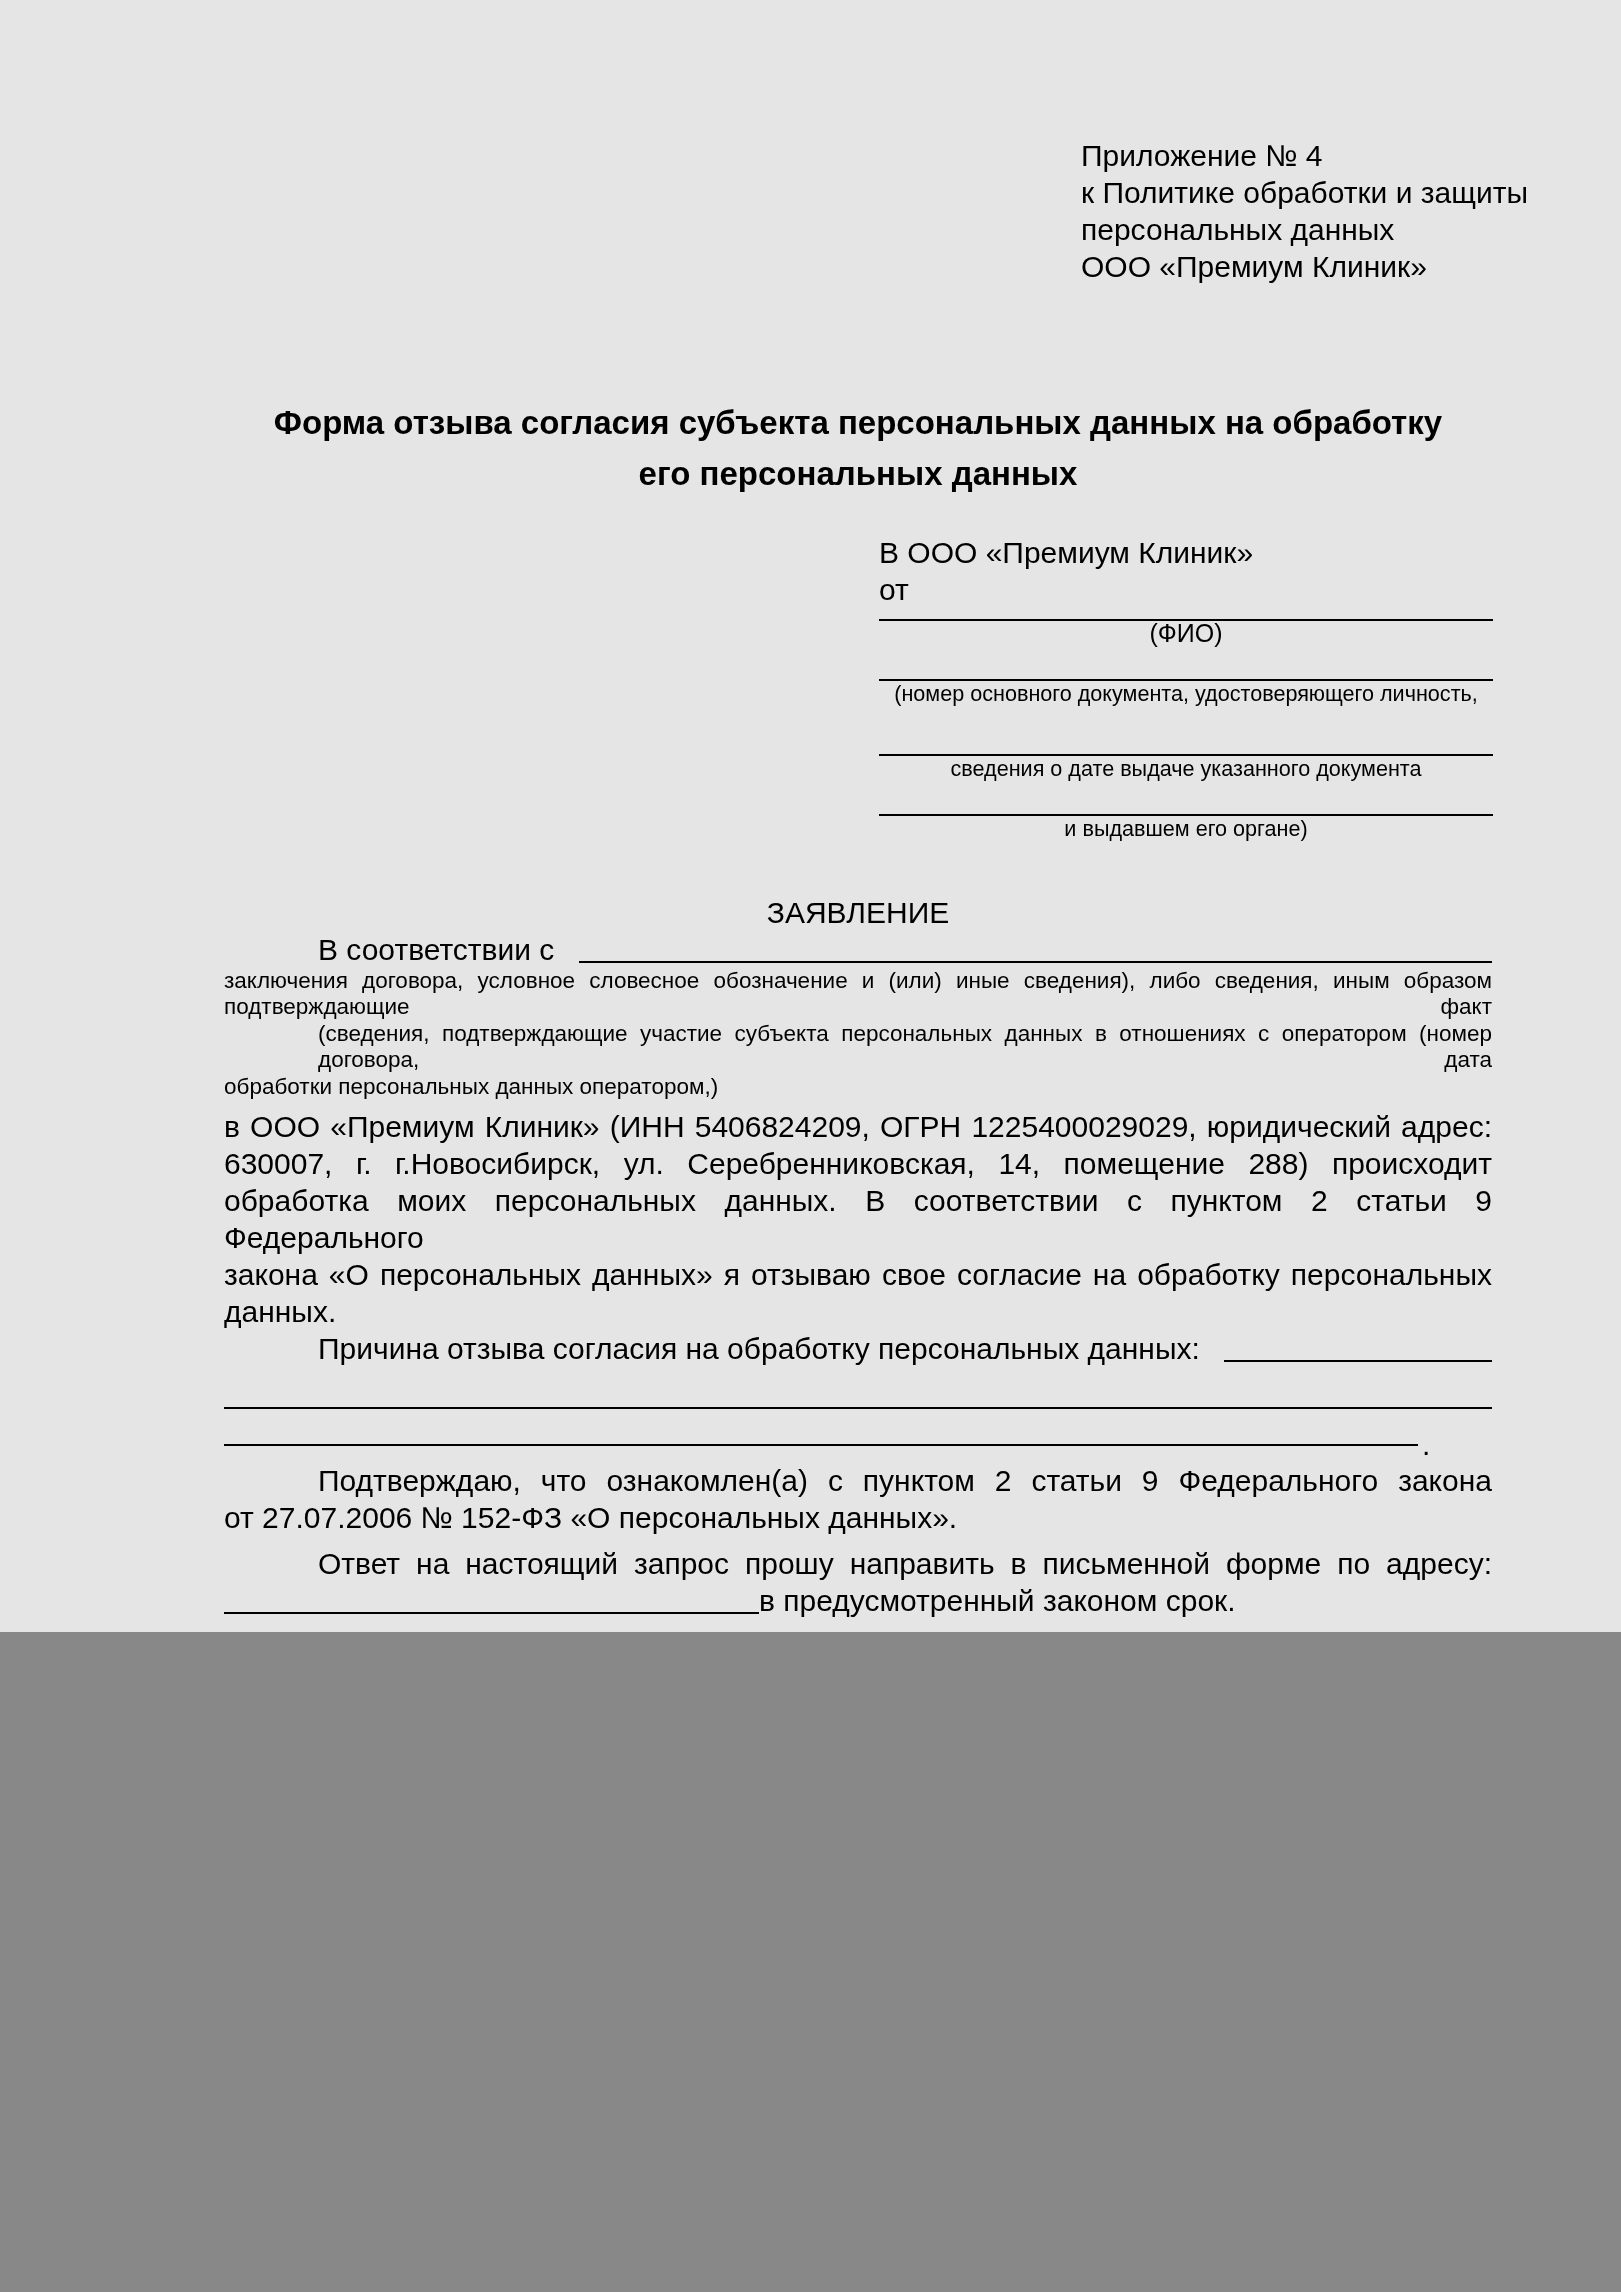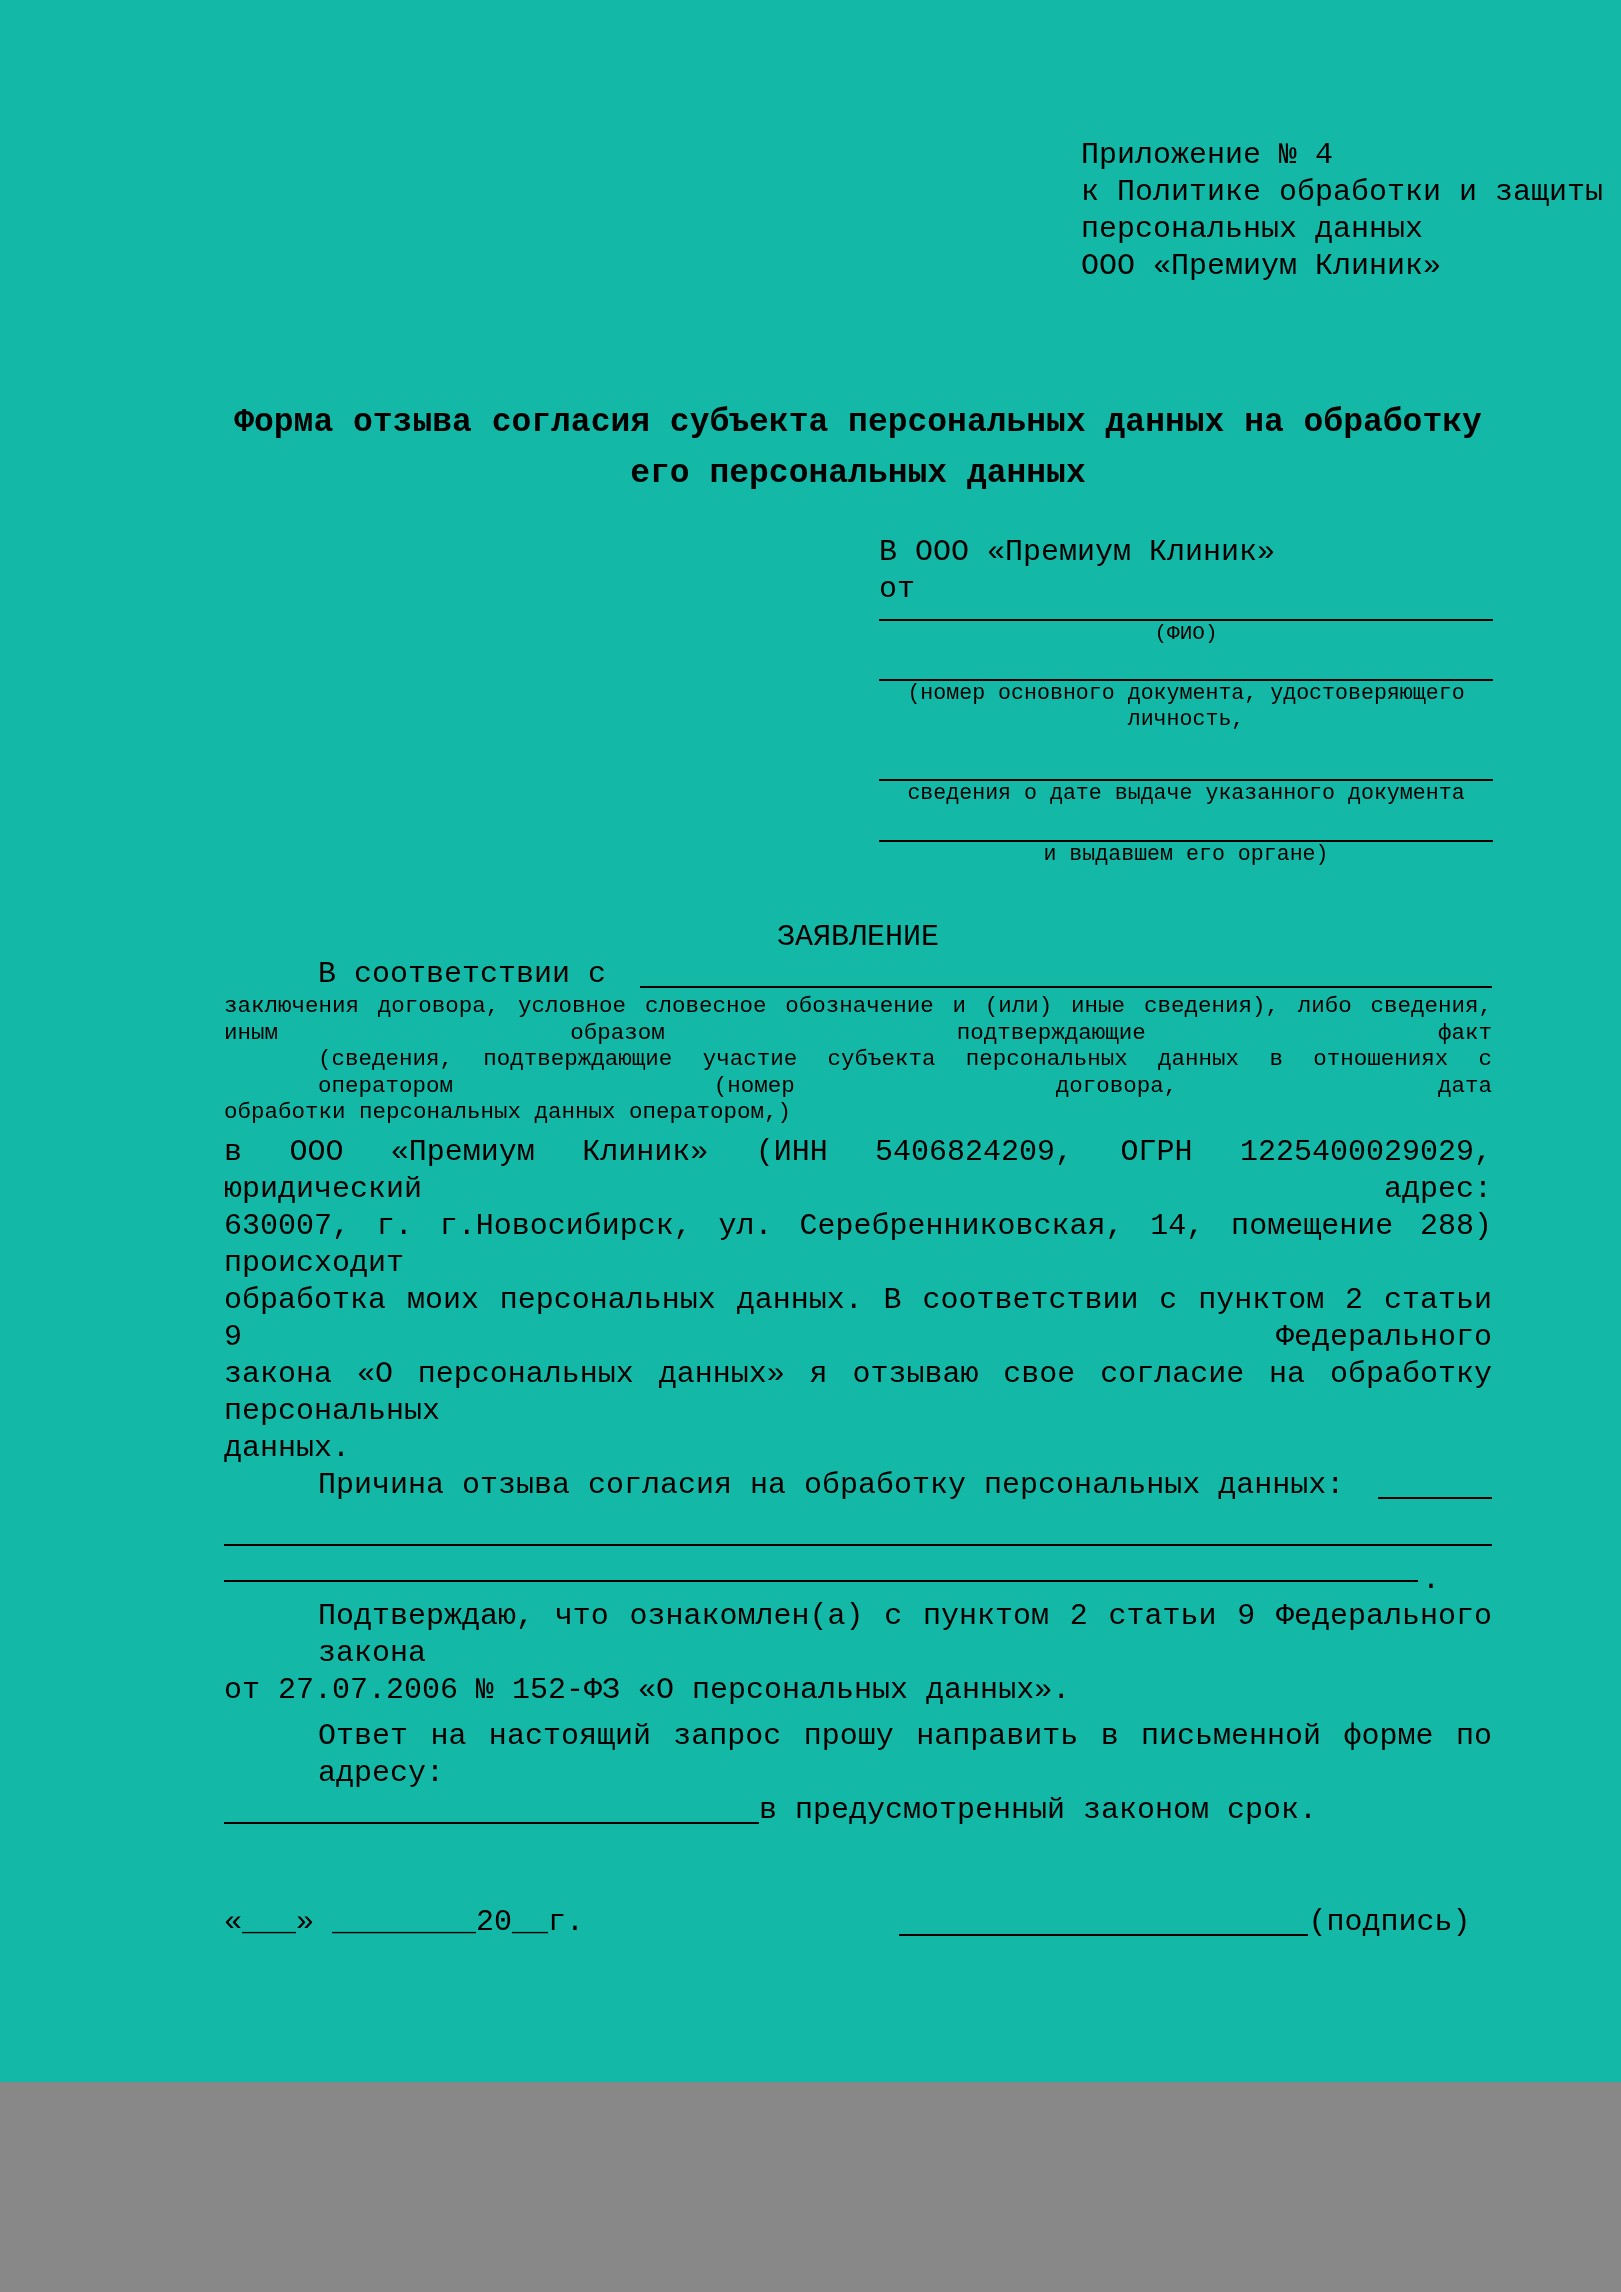--- a/index.html
+++ b/index.html
@@ -1,36 +1,36 @@
 <!DOCTYPE html>
 <html lang="ru"><head>
 <meta charset="utf-8">
 <style>
   html,body{margin:0;padding:0;background:#888;}
   .page{
     position:relative;
-    width:1621px;height:2082px;
+    width:1621px;height:1632px;
     margin:0 auto;
-    background:#14b8a6;
+    background:#e5e5e5;
     color:#000;
-    font-family:Liberation Mono, monospace;
+    font-family:Liberation Sans, sans-serif;
     font-size:30px;line-height:37px;
     overflow:hidden;
   }
   
   .header-note{position:absolute;left:1081px;top:137px;font-size:30px;line-height:37px;}
   
   .content{position:absolute;left:224px;top:0;width:1268px;}
   .doc-title{margin-top:397px;text-align:center;font-weight:bold;font-size:33px;line-height:51px;}
   
   .addressee{margin-left:655px;margin-top:35px;width:614px;}
   .addr-line{line-height:37px;}
   .rule{height:0;border-top:2.9px solid #000;}
   .caption{font-size:21.6px;line-height:25.5px;text-align:center;}
-  .caption-lg{font-size:21px;}
+  .caption-lg{font-size:25px;}
   .f1 .rule{margin-top:10.8px;}
   .f2 .rule{margin-top:33px;}
   .f3 .rule{margin-top:47px;}
   .f4 .rule{margin-top:33px;}
   .statement-heading{margin-top:52px;text-align:center;}
   
   .fill-row{display:flex;}
   .fill-row .txt{white-space:pre;}
   .fill{flex:1;border-bottom:2.9px solid #000;margin-bottom:4.9px;}
   .ind{padding-left:94px;gap:16px;}

